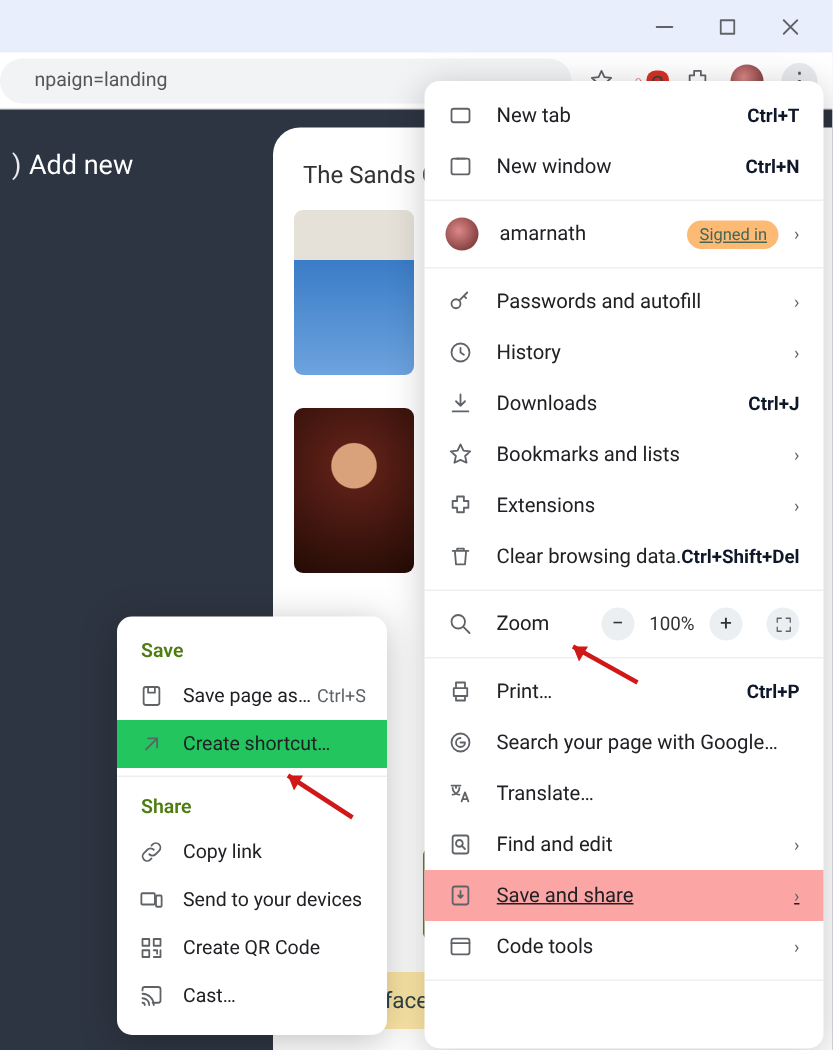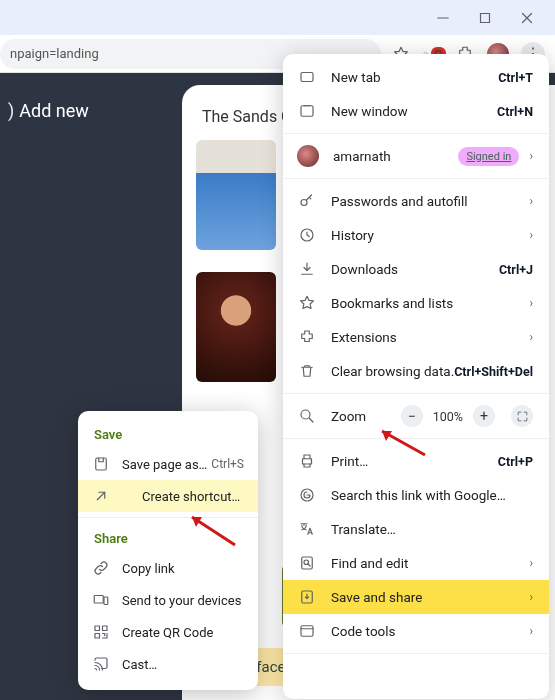--- a/index.html
+++ b/index.html
@@ -2,21 +2,21 @@
 <html><head>
 <meta charset="utf-8">
 <style>
   * { margin:0; padding:0; box-sizing:border-box; font-family:"Segoe UI",Roboto,Arial,sans-serif; }
   body { width:555px; height:700px; background:#e8eefb; overflow:hidden; position:relative; }
   
   .titlebar { height:35px; display:flex; justify-content:flex-end; align-items:center; gap:14px; padding-right:14px; background:#e8eefb; }
   .winbtn { width:28px; height:28px; display:flex; align-items:center; justify-content:center; font-size:15px; color:#222; }
   
   .addr { height:38px; background:#fff; display:flex; align-items:center; padding:0 10px 0 0; border-bottom:1px solid #e3e3e3; }
-  .urlbox { flex:1; height:30px; background:#f1f3f4; border-radius:15px; display:flex; align-items:center; padding:0 10px; font-size:13px; color:#555; overflow:hidden; }
+  .urlbox { flex:1; height:30px; background:#f1f3f4; border-radius:15px; display:flex; align-items:center; padding:0 23px; font-size:13px; color:#555; overflow:hidden; }
   .addr-icons { display:flex; align-items:center; gap:12px; padding-left:10px; }
   .addr-icons span { width:20px; height:20px; display:flex; align-items:center; justify-content:center; color:#444; font-size:16px; position:relative; }
   .notif { position:relative; }
   .notif-badge { position:absolute; bottom:-3px; right:-3px; background:#d93025; color:#fff; font-size:9px; border-radius:6px; padding:0 3px; line-height:11px; }
   .avatar { width:22px; height:22px; border-radius:50%; background:radial-gradient(circle at 40% 40%,#d88,#844 70%); }
   .kebab { width:24px; height:24px; border-radius:50%; background:#e8eaed; display:flex; align-items:center; justify-content:center; font-size:16px; color:#555; }
   
   .page { position:absolute; top:73px; left:0; right:0; bottom:0; background:#2e3542; }
   .addnew { position:absolute; top:27px; left:8px; color:#fff; font-size:18px; display:flex; align-items:center; gap:5px;}
   .addnew::before { content:")"; color:#fff; opacity:0.9; }
@@ -30,35 +30,35 @@
   .thumbrow { position:absolute; bottom:74px; left:100px; display:flex; gap:8px;}
   .thumbrow div { width:54px; height:60px; background:#8a6; border-radius:4px;}
   
   .mainmenu { position:absolute; top:54px; right:6px; width:266px; background:#fff; border-radius:10px; box-shadow:0 4px 24px rgba(0,0,0,0.22); padding:6px 0; z-index:50;}
   .mi { display:flex; align-items:center; height:34px; padding:0 16px 0 14px; font-size:13.5px; color:#202124; position:relative; }
   .mi .ic { width:20px; height:20px; margin-right:14px; display:flex; align-items:center; justify-content:center; color:#5f6368; }
   .mi .lbl { flex:1; white-space:nowrap; overflow:hidden; }
   .mi .sc { font-size:12.5px; color:#0f172a;font-weight:bold; }
   .mi .chev { font-size:12px; color:#5f6368; margin-left:6px;}
   .sep { height:1px; background:#eceff1; margin:5px 0; }
-  .signed { font-size:11px; background:#f0abfc; color:#465; padding:3px 8px; border-radius:10px; margin-right:4px;text-decoration:underline;}
-  .mi.hov { background:#fde047;}
+  .signed { font-size:11px; background:#fdba74; color:#465; padding:3px 8px; border-radius:10px; margin-right:4px;text-decoration:underline;}
+  .mi.hov { background:#fca5a5;text-decoration:underline;}
   .zoomrow .ctrls { display:flex; align-items:center; gap:8px; }
   .zoomrow button { width:22px; height:22px; border-radius:50%; border:none; background:#eceff1; color:#333; font-size:14px; display:flex; align-items:center; justify-content:center;}
   .zoomrow .pct { font-size:12.5px; color:#333; padding:0 2px;}
   .zoomrow .full { margin-left:8px; }
   .profrow .pav { width:22px; height:22px; border-radius:50%; background:radial-gradient(circle at 40% 40%,#d88,#844 70%); margin-right:14px;}
   
   .submenu { position:absolute; bottom:10px; left:78px; width:180px; background:#fff; border-radius:10px; box-shadow:0 4px 24px rgba(0,0,0,0.25); padding:8px 0 10px; z-index:60;}
   .sub-head { font-size:13px; font-weight:600; color:#4d7c0f; padding:8px 16px 6px;}
   .si { display:flex; align-items:center; height:32px; padding:0 14px; font-size:13px; color:#202124;}
   .si .ic { width:18px; height:18px; margin-right:12px; display:flex; align-items:center; justify-content:center; color:#5f6368; font-size:14px;}
   .si .lbl { flex:1;}
   .si .sc { font-size:12px; color:#5f6368;}
-  .si.hov { background:#fef9c3;gap:20px;}
+  .si.hov { background:#22c55e;}
   
   .arrow { position:absolute; z-index:90; pointer-events:none; }
   .arrow svg line, .arrow svg path { stroke:#d01818; stroke-width:3; fill:none;}
   .arrow svg polygon { fill:#d01818; }
   svg.icon { width:18px; height:18px; stroke:#5f6368; stroke-width:1.6; fill:none; stroke-linecap:round; stroke-linejoin:round;}
 </style>
 </head>
 <body>
 
 <div class="titlebar">
@@ -241,21 +241,21 @@
       <span class="lbl">Print…</span>
       <span class="sc">Ctrl+P</span>
     </div>
   <div class="mi">
       <span class="ic">
         <svg class="icon" viewBox="0 0 24 24">
           <circle cx="12" cy="12" r="8"></circle>
           <path d="M12 8a4 4 0 1 0 4 4h-4"></path>
         </svg>
       </span>
-      <span class="lbl">Search this link with Google…</span>
+      <span class="lbl">Search your page with Google…</span>
     </div>
   <div class="mi">
       <span class="ic">
         <svg class="icon" viewBox="0 0 24 24">
           <path d="M4 5h8M8 5v2m-3 0c0 3 3 6 6 6m-6 0c3 0 6-3 6-6M13 19l3-8 3 8m-5-2h4"></path>
         </svg>
       </span>
       <span class="lbl">Translate…</span>
     </div>
   <div class="mi">

